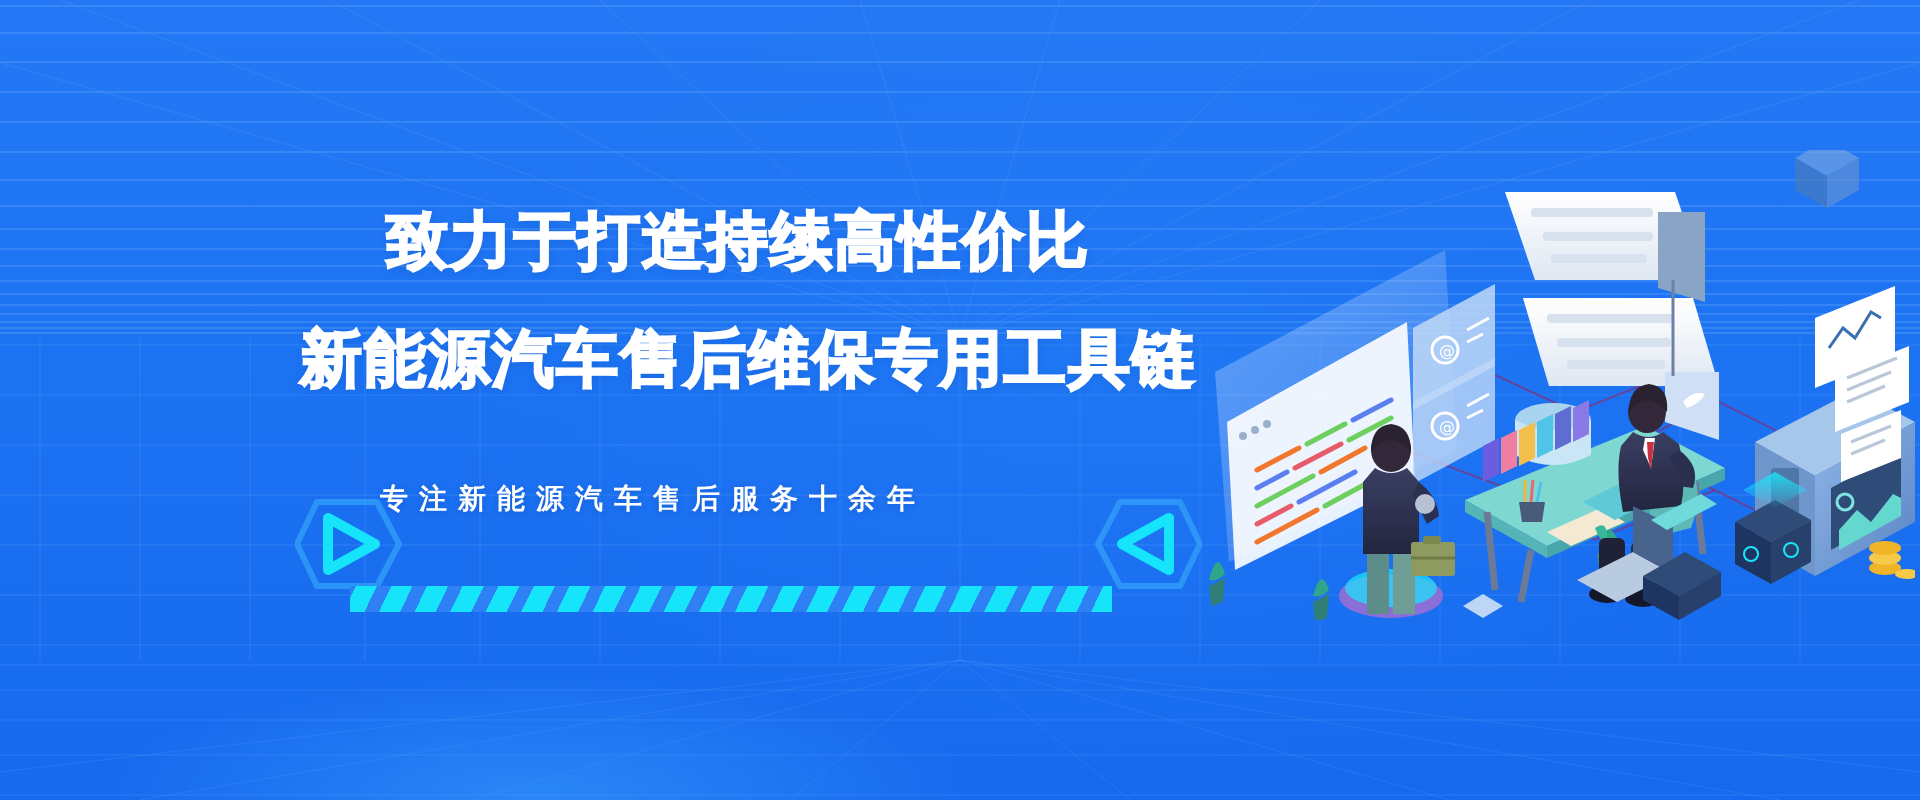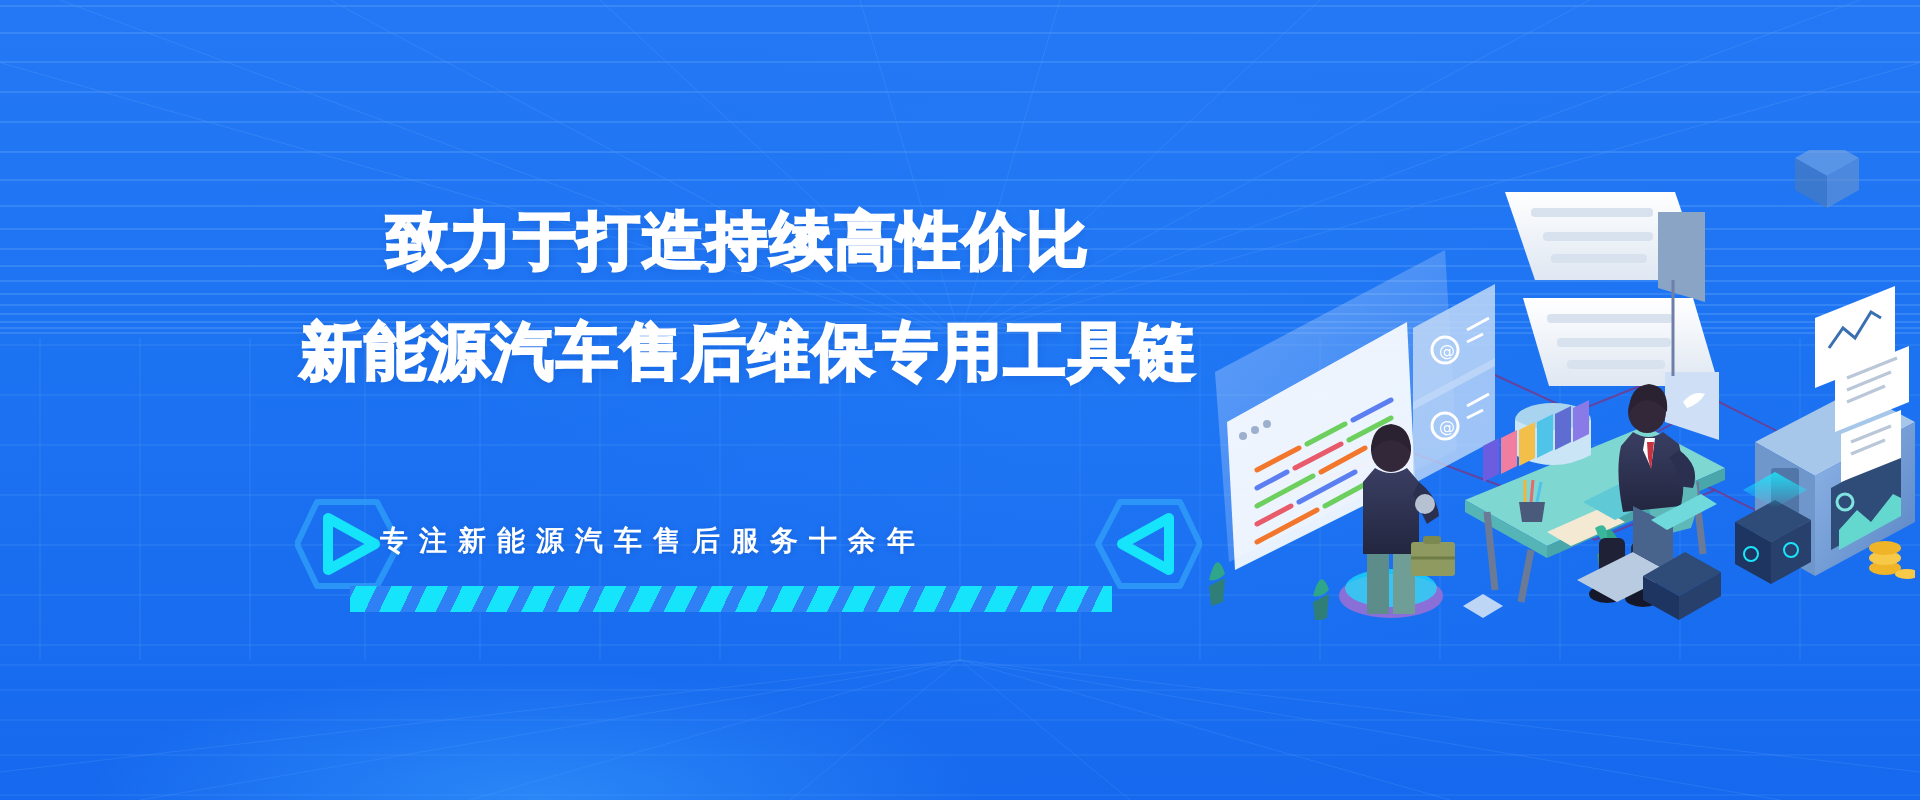--- a/index.html
+++ b/index.html
@@ -44,34 +44,33 @@
     letter-spacing:2px;
     white-space:nowrap;
     text-shadow:0 2px 10px rgba(0,40,120,.18);
     -webkit-text-stroke:2.5px #ffffff;
   }
   .headline-1{
     left:386px;top:205px;
     font-size:62px;line-height:72px;
   }
   .headline-2{
-    left:300px;top:316px;
+    left:300px;top:323px;
     font-size:62px;line-height:72px;
   }
 
   .subtitle{
     position:absolute;
     color:#ffffff;
     font-family:"Liberation Serif","DejaVu Serif",serif;
     font-weight:bold;
     font-size:28px;
     letter-spacing:11px;
     white-space:nowrap;
     text-shadow:0 1px 6px rgba(0,40,120,.22);
-    margin-top:42px;
   }
   .subtitle-1{left:380px;top:480px;}
   .subtitle-2{left:380px;top:536px;}
 
   
   .bracket{position:absolute;width:110px;height:112px;}
   .bracket-left{left:295px;top:488px;}
   .bracket-right{left:1092px;top:488px;}
 
   

